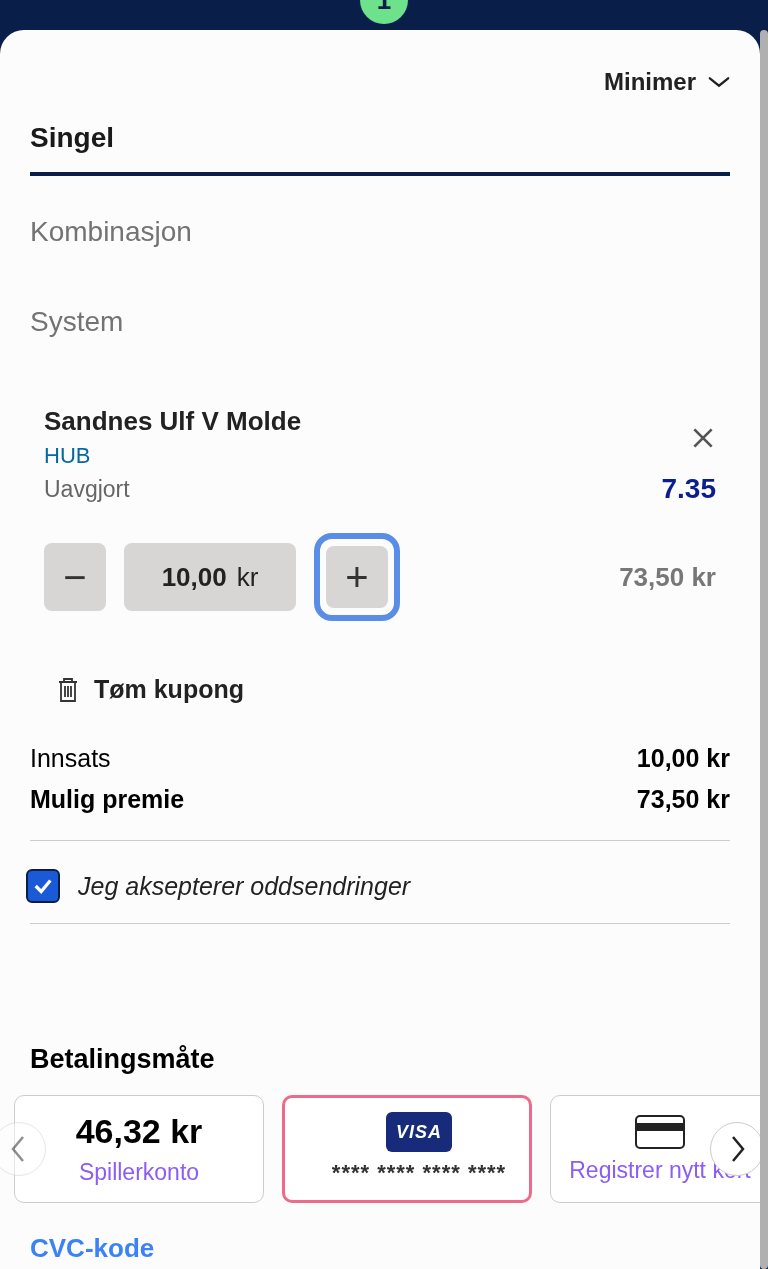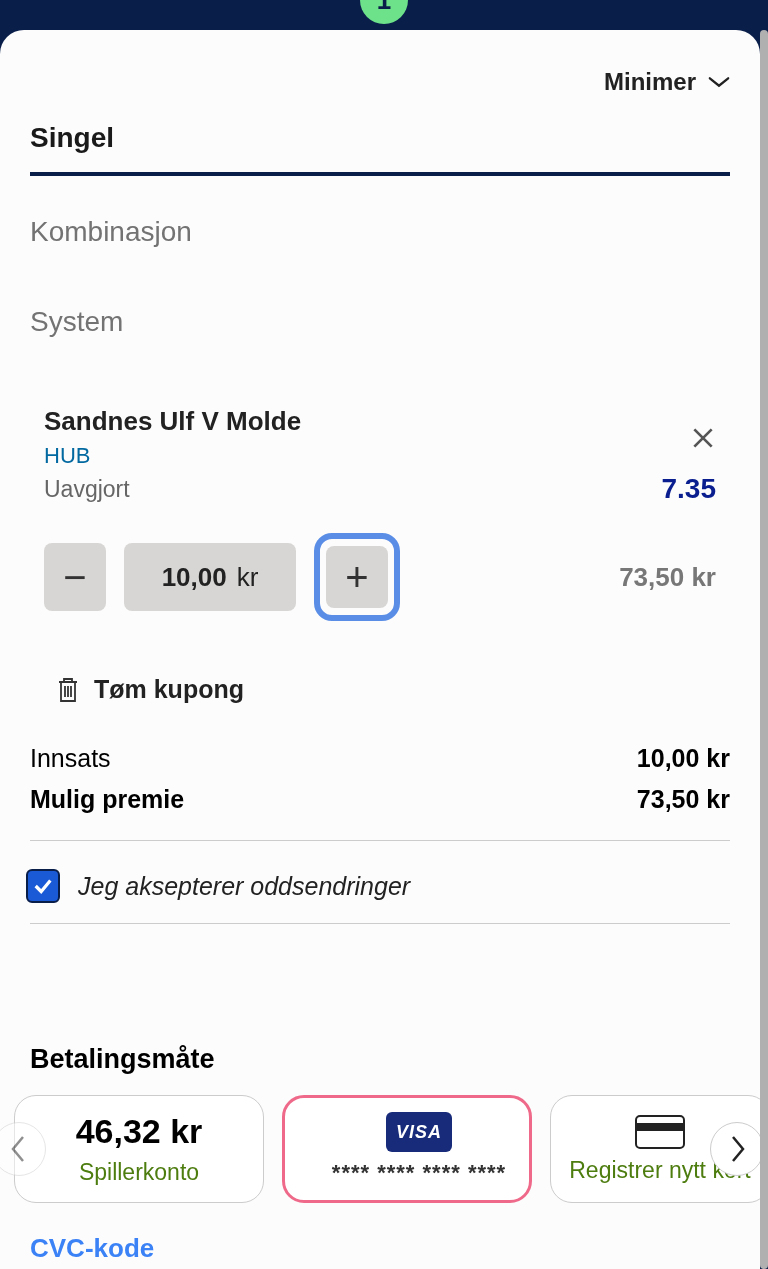--- a/index.html
+++ b/index.html
@@ -125,28 +125,28 @@
   .cards-row {
     display: flex; gap: 18px;
     padding: 0 14px;
     position: relative;
   }
   .card {
     flex: 0 0 250px;
     height: 108px;
     background: #fff;
     border: 1.5px solid #ccc;
-    border-radius: 22px;
+    border-radius: 10px;
     display: flex; flex-direction: column; align-items: center; justify-content: center;
     gap: 8px;
     cursor: pointer;
   }
   .card.selected { border: 3px solid #ef6a8a; padding-left: 24px; }
   .card .big { font-size: 34px; font-weight: 800; }
-  .card .small { font-size: 23px; color: #4d7c0f; }
+  .card .small { font-size: 23px; color: #8b5cf6; }
   .visa-chip {
     width: 66px; height: 40px; background: #172b7a; border-radius: 6px;
     color: #fff; font-style: italic; font-weight: 800; font-size: 18px;
     display: flex; align-items: center; justify-content: center;
     letter-spacing: 1px;
   }
   .masked { font-size: 22px; font-weight: 700; color: #333; letter-spacing: 1px; }
   .cc-icon { width: 50px; height: 34px; }
   .carousel-btn {
     position: absolute;

